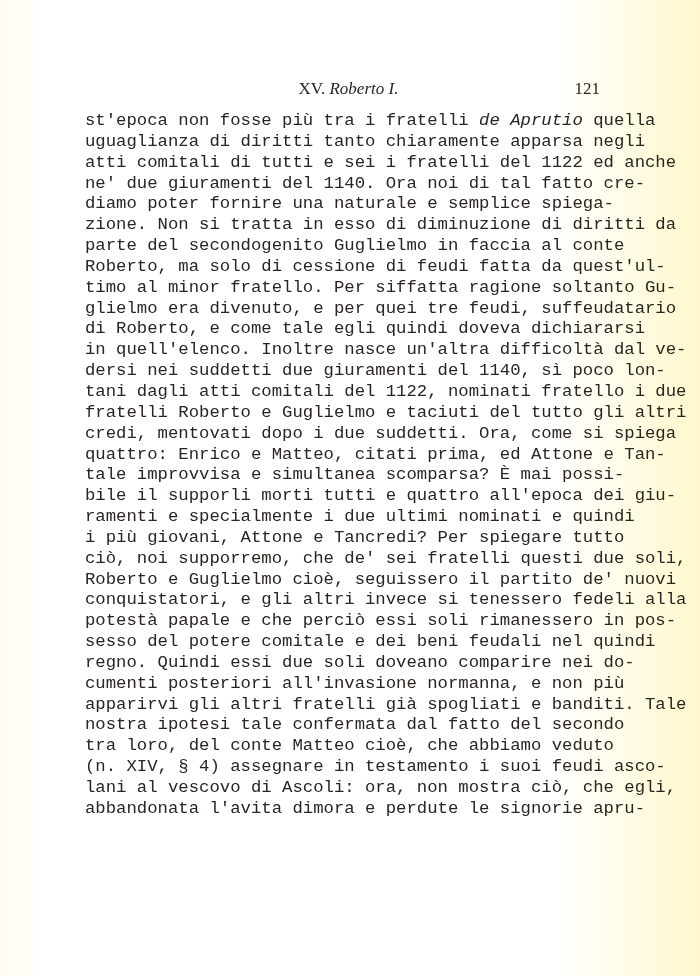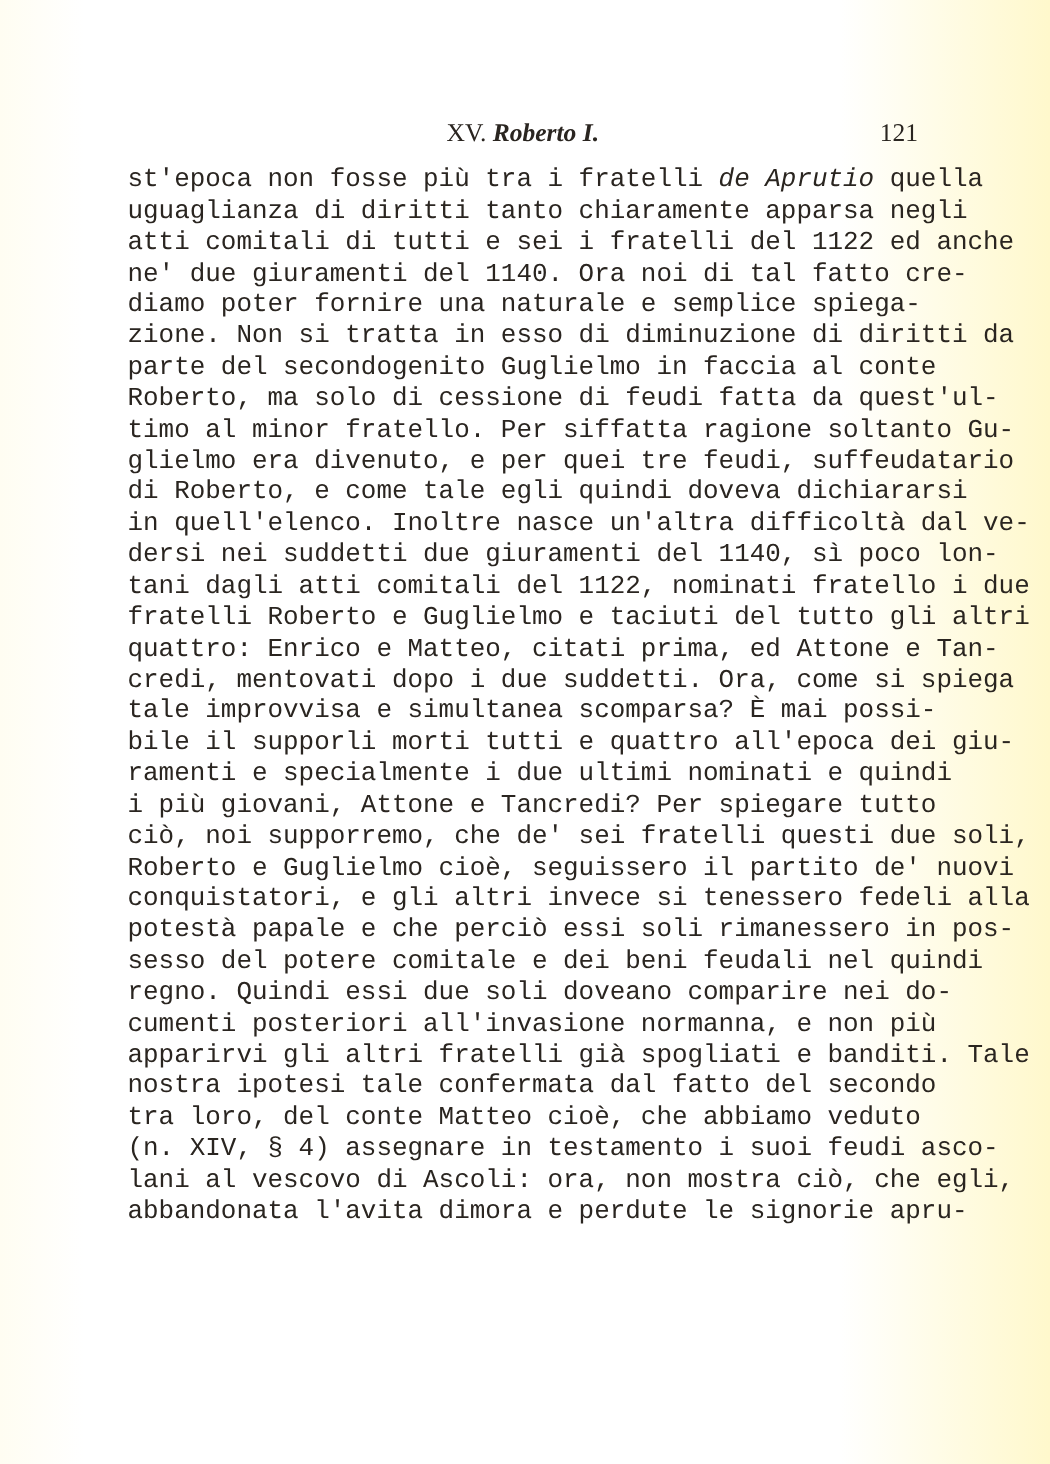--- a/index.html
+++ b/index.html
@@ -25,24 +25,24 @@
     font-size: 17px;
   }
   .running-head {
     position: absolute;
     left: 0;
     width: 100%;
     text-align: center;
     top: 0;
   }
   .running-head .num { }
-  .running-head .title { font-style: italic; font-weight: bold; }
+  .running-head .title { font-style: italic; }
   .page-number {
     position: absolute;
-    right: 0;
+    right: 12px;
     top: 0;
   }
   .body-text {
     position: absolute;
     top: 111px;
     left: 85px;
     width: 527px;
     font-family: Liberation Mono, monospace;
     font-size: 17.3px;
     line-height: 20.85px;
@@ -76,22 +76,22 @@
   <span class="line">zione. Non si tratta in esso di diminuzione di diritti da</span>
   <span class="line">parte del secondogenito Guglielmo in faccia al conte</span>
   <span class="line">Roberto, ma solo di cessione di feudi fatta da quest'ul-</span>
   <span class="line">timo al minor fratello. Per siffatta ragione soltanto Gu-</span>
   <span class="line">glielmo era divenuto, e per quei tre feudi, suffeudatario</span>
   <span class="line">di Roberto, e come tale egli quindi doveva dichiararsi</span>
   <span class="line">in quell'elenco. Inoltre nasce un'altra difficoltà dal ve-</span>
   <span class="line">dersi nei suddetti due giuramenti del 1140, sì poco lon-</span>
   <span class="line">tani dagli atti comitali del 1122, nominati fratello i due</span>
   <span class="line">fratelli Roberto e Guglielmo e taciuti del tutto gli altri</span>
+  <span class="line">credi, mentovati dopo i due suddetti. Ora, come si spiega</span>
   <span class="line">quattro: Enrico e Matteo, citati prima, ed Attone e Tan-</span>
-  <span class="line">credi, mentovati dopo i due suddetti. Ora, come si spiega</span>
   <span class="line">tale improvvisa e simultanea scomparsa? È mai possi-</span>
   <span class="line">bile il supporli morti tutti e quattro all'epoca dei giu-</span>
   <span class="line">ramenti e specialmente i due ultimi nominati e quindi</span>
   <span class="line">i più giovani, Attone e Tancredi? Per spiegare tutto</span>
   <span class="line">ciò, noi supporremo, che de' sei fratelli questi due soli,</span>
   <span class="line">Roberto e Guglielmo cioè, seguissero il partito de' nuovi</span>
   <span class="line">conquistatori, e gli altri invece si tenessero fedeli alla</span>
   <span class="line">potestà papale e che perciò essi soli rimanessero in pos-</span>
   <span class="line">sesso del potere comitale e dei beni feudali nel quindi</span>
   <span class="line">regno. Quindi essi due soli doveano comparire nei do-</span>

